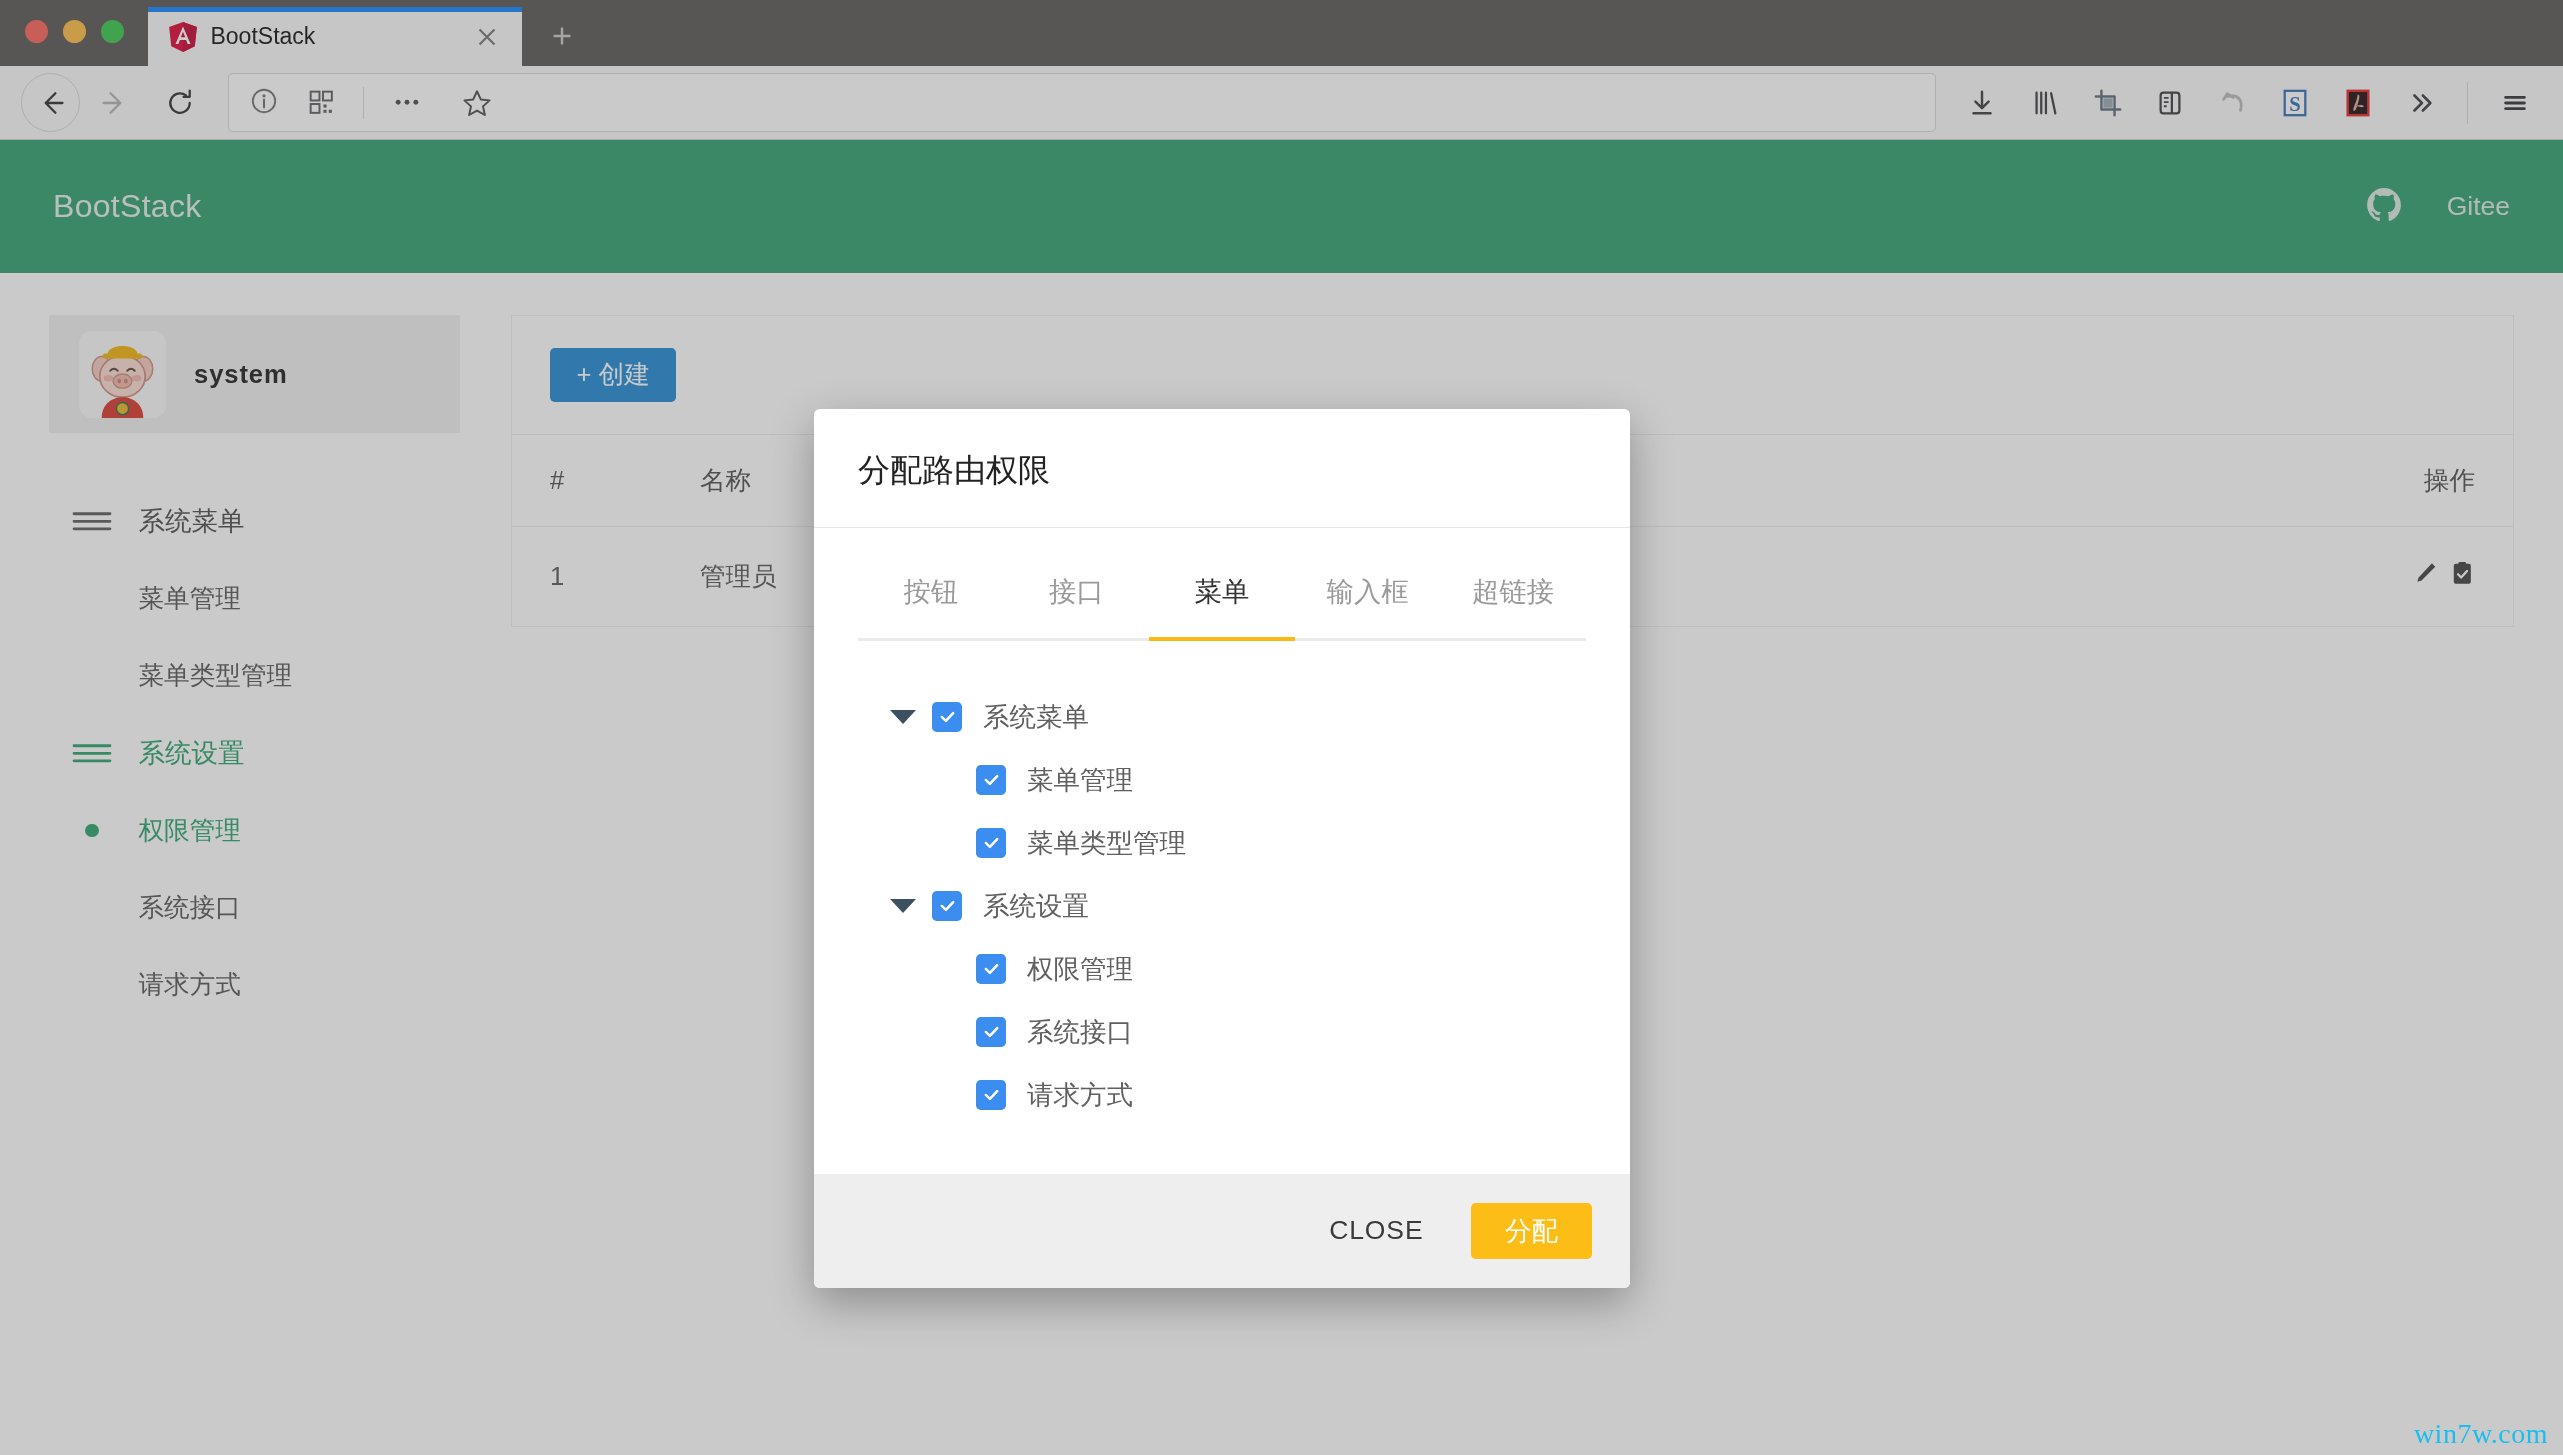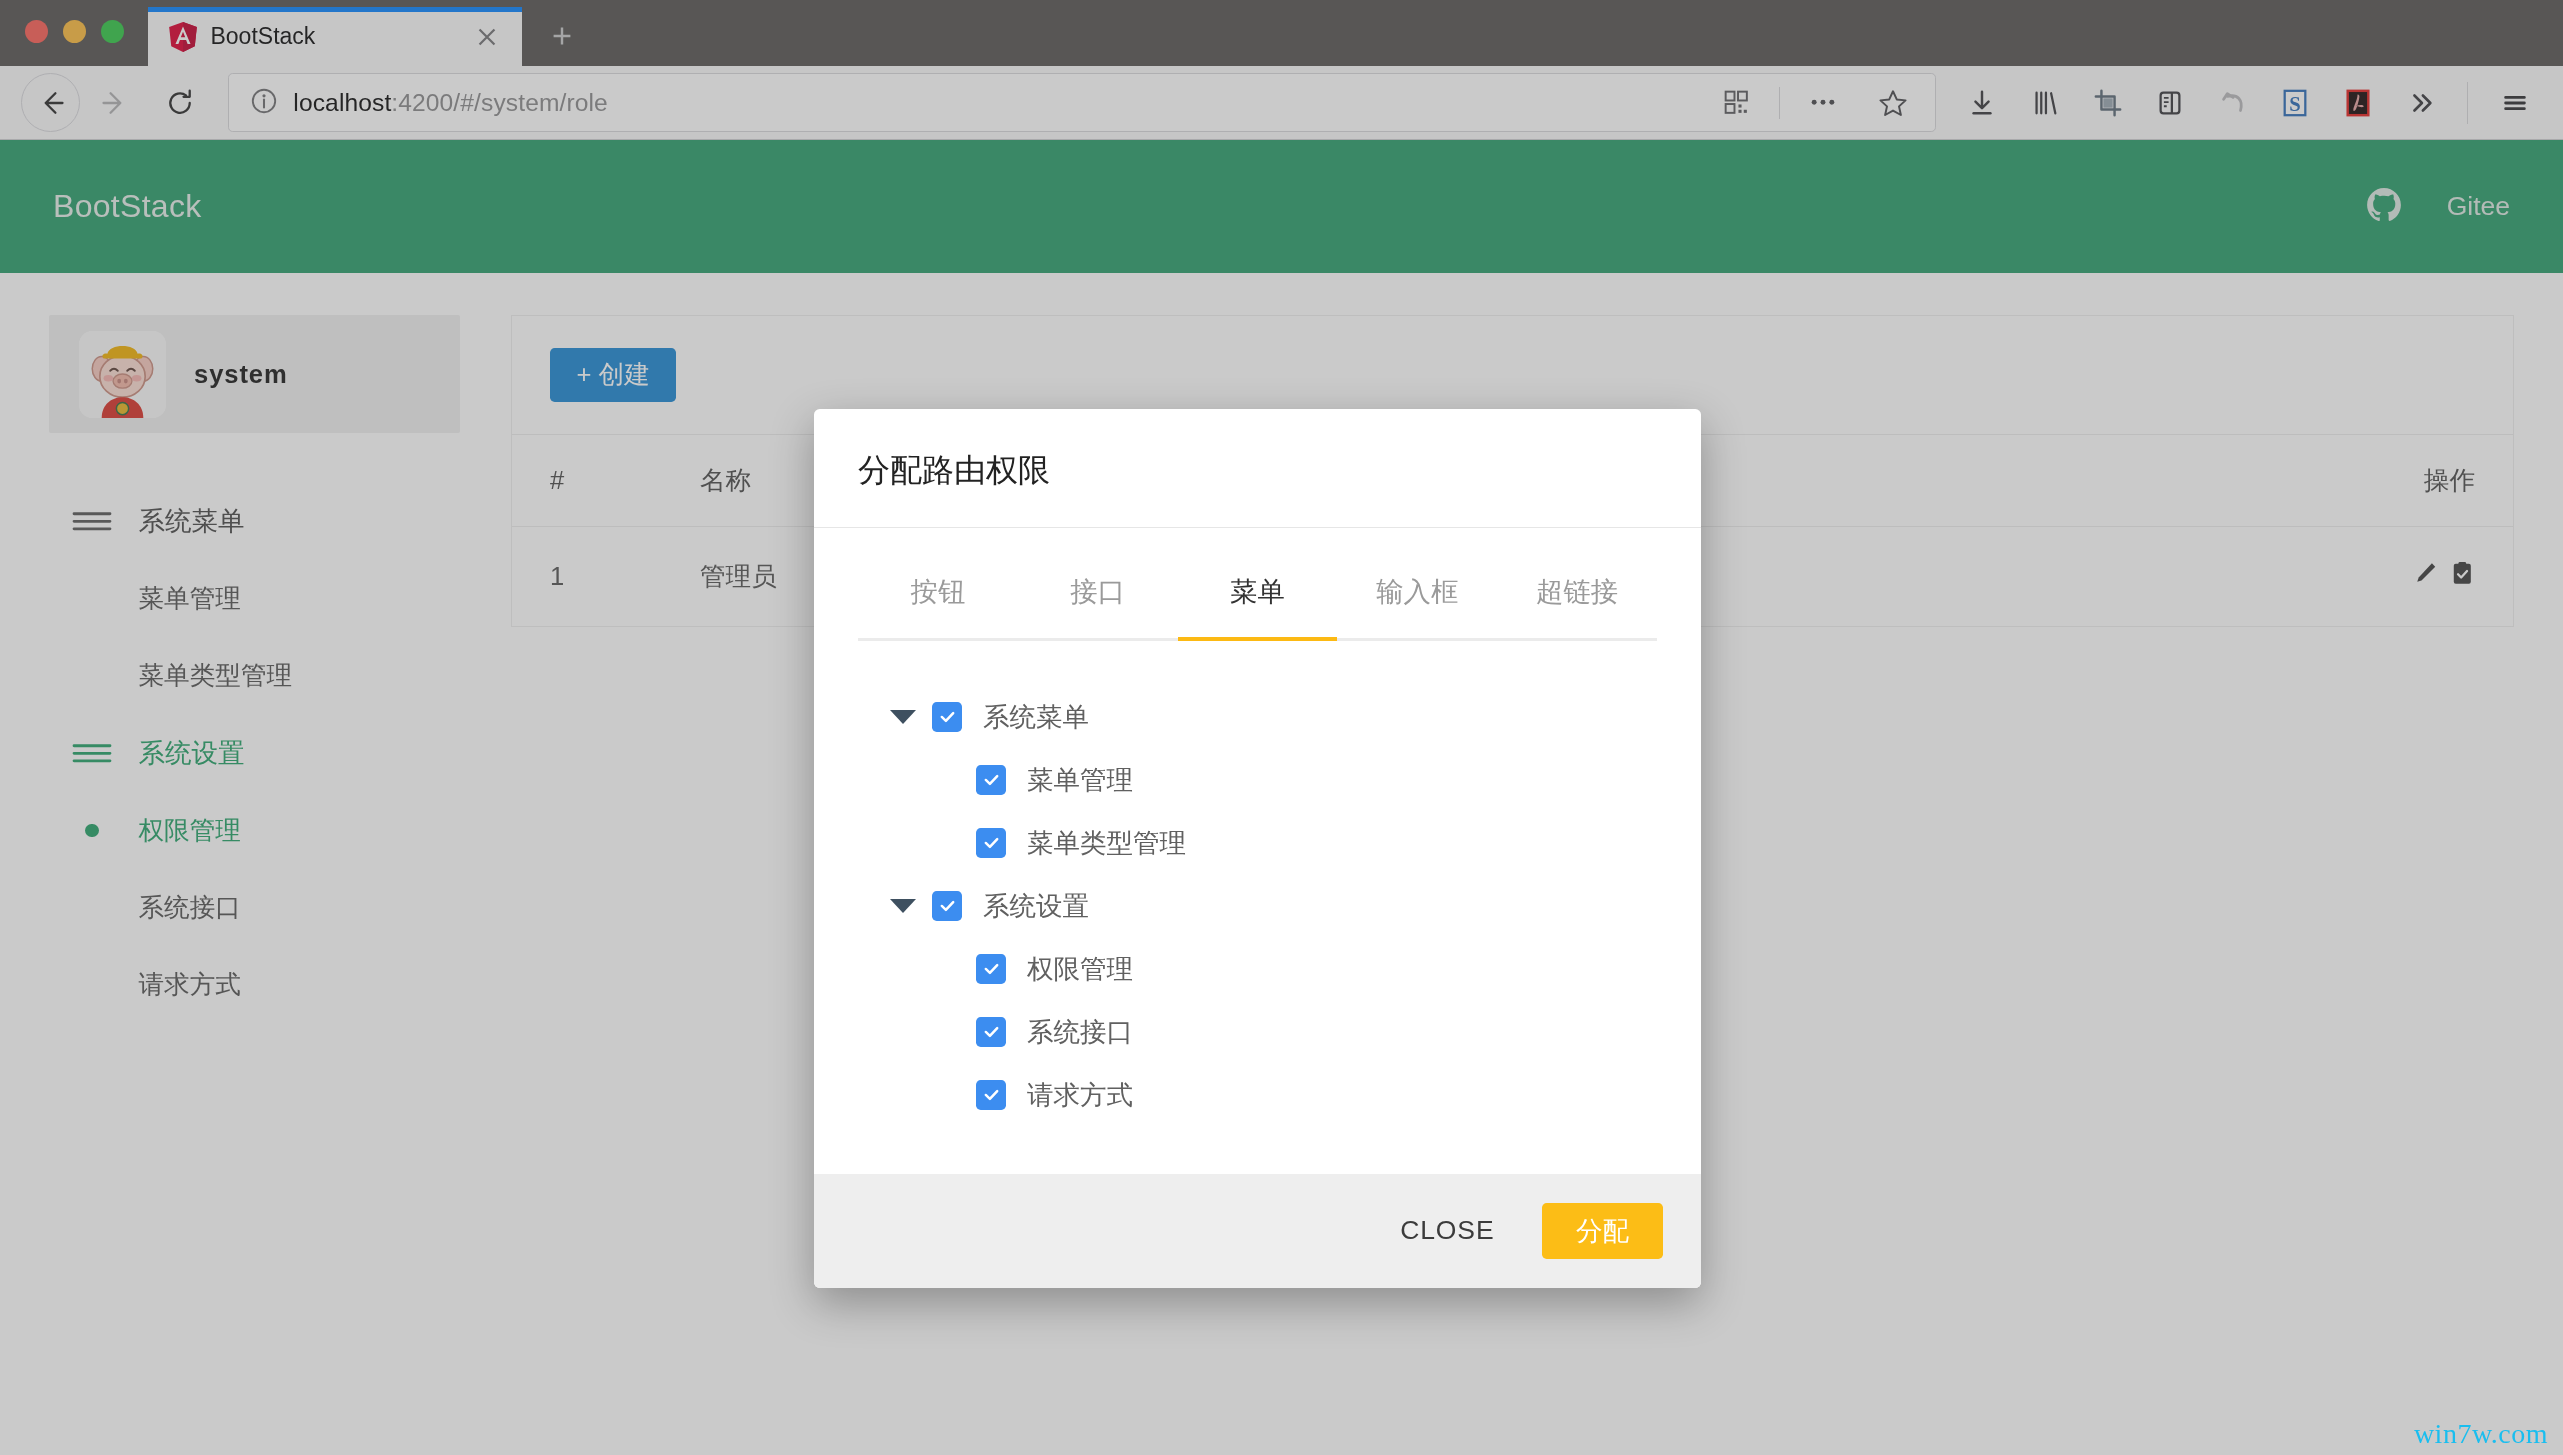--- a/index.html
+++ b/index.html
@@ -118,21 +118,21 @@
   .col-act { width: 189px; text-align: right; padding-right: 38px !important; }
   thead .col-idx, thead .col-act { }
   .act-icons { display: inline-flex; gap: 13.3px; align-items: center; }
 
   
   .backdrop {
     position: absolute; top: 0; left: 0; width: 2563px; height: 1456px;
     background: rgba(90,90,90,0.32); z-index: 50;
   }
   .modal {
-    position: absolute; left: 814px; top: 409px; width: 887px;
+    position: absolute; left: 814px; top: 409px; width: 816px;
     background: #fff; border-radius: 5.7px; z-index: 60;
     box-shadow: 0 15px 44px rgba(0,0,0,.3);
     overflow: hidden;
   }
   .modal-header { padding: 40px 44px 34px 44px; border-bottom: 0.9px solid #e6e6e6; }
   .modal-title { font-size: 32px; color: #222; }
   .modal-body { padding: 38px 44px 42px 44px; }
 
   .tabs { position: relative; display: flex; }
   .tabs .tab-item {
@@ -228,21 +228,20 @@
     </div>
 
     <div class="urlbar">
       <span>
         <svg viewBox="0 0 30 30" width="28" height="28">
           <circle cx="15" cy="15" r="12" stroke="#6f6f72" stroke-width="2" fill="none"></circle>
           <circle cx="15" cy="9.5" r="1.7" fill="#6f6f72"></circle>
           <path d="M15 13.5 L15 22" stroke="#6f6f72" stroke-width="2.2" stroke-linecap="round"></path>
         </svg>
       </span>
-      <span class="url-text"><span>localhost</span><span class="dim">:4200/#/system/role</span></span>
       <span class="toolbtn">
         <svg viewBox="0 0 30 30" width="26.5" height="26.5">
           <rect x="3" y="3" width="10" height="10" fill="none" stroke="#5c5c60" stroke-width="2.2"></rect>
           <rect x="17" y="3" width="10" height="10" fill="none" stroke="#5c5c60" stroke-width="2.2"></rect>
           <rect x="3" y="17" width="10" height="10" fill="none" stroke="#5c5c60" stroke-width="2.2"></rect>
           <rect x="17.5" y="17.5" width="3.5" height="3.5" fill="#5c5c60"></rect>
           <rect x="23.5" y="23.5" width="3.5" height="3.5" fill="#5c5c60"></rect>
           <rect x="17.5" y="23.5" width="3.5" height="3.5" fill="#5c5c60"></rect>
         </svg>
       </span>

